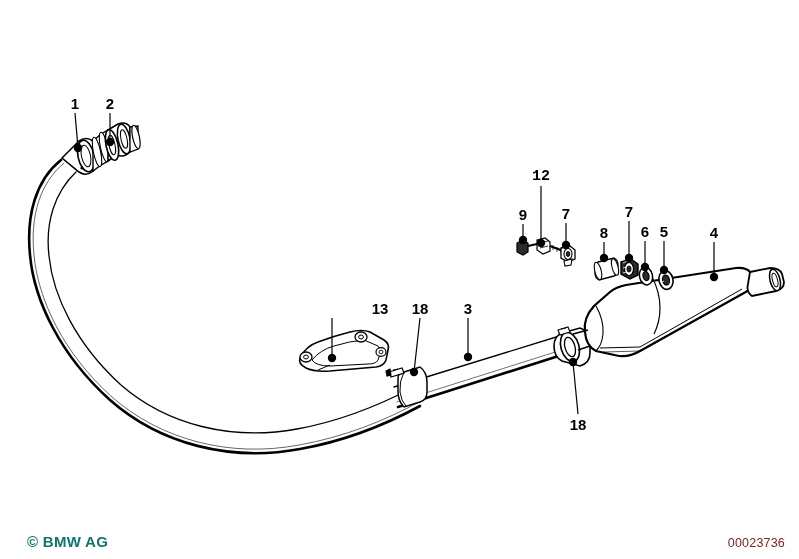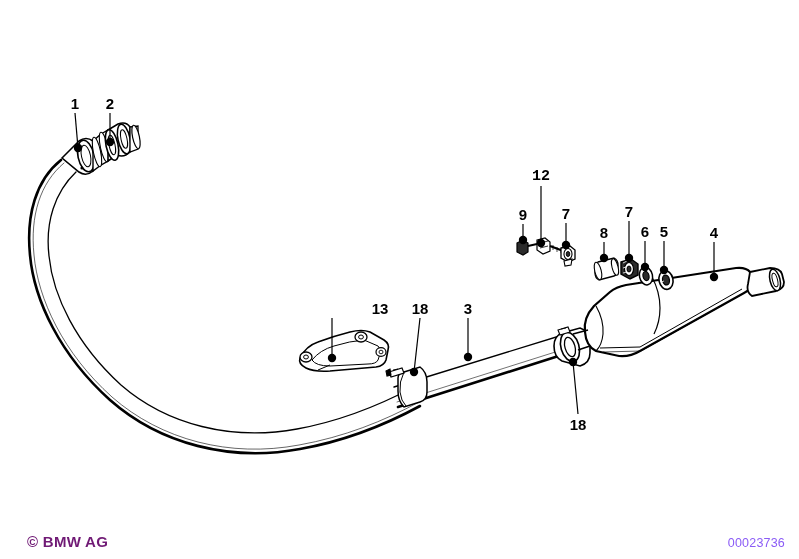--- a/index.html
+++ b/index.html
@@ -28,35 +28,35 @@
     line-height:15px;
     color:#000000;
     text-align:center;
     transform:translate(-50%,-50%);
     white-space:nowrap;
     user-select:none;
   }
   .footer-text{
     position:absolute;
     font-family:"Liberation Sans",sans-serif;
-    color:#701a75;
+    color:#0f766e;
     white-space:nowrap;
   }
   #copyright-notice{
     left:27px;top:533px;
     font-size:15px;
     font-weight:bold;
     letter-spacing:0.3px;
   }
   #drawing-number{
     right:14px;top:536px;
     font-size:12.5px;
     font-weight:normal;
     letter-spacing:0.2px;
-    color:#8b5cf6;
+    color:#7f1d1d;
   }
 </style>
 </head>
 <body>
 
 <div id="diagram-root">
 
   <svg id="drawing" viewBox="0 0 799 559">
     <defs>
       <clipPath id="muffler-clip">

